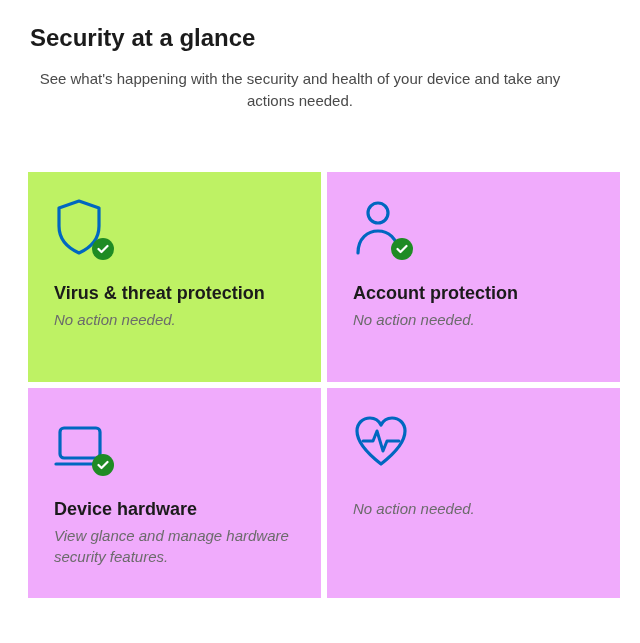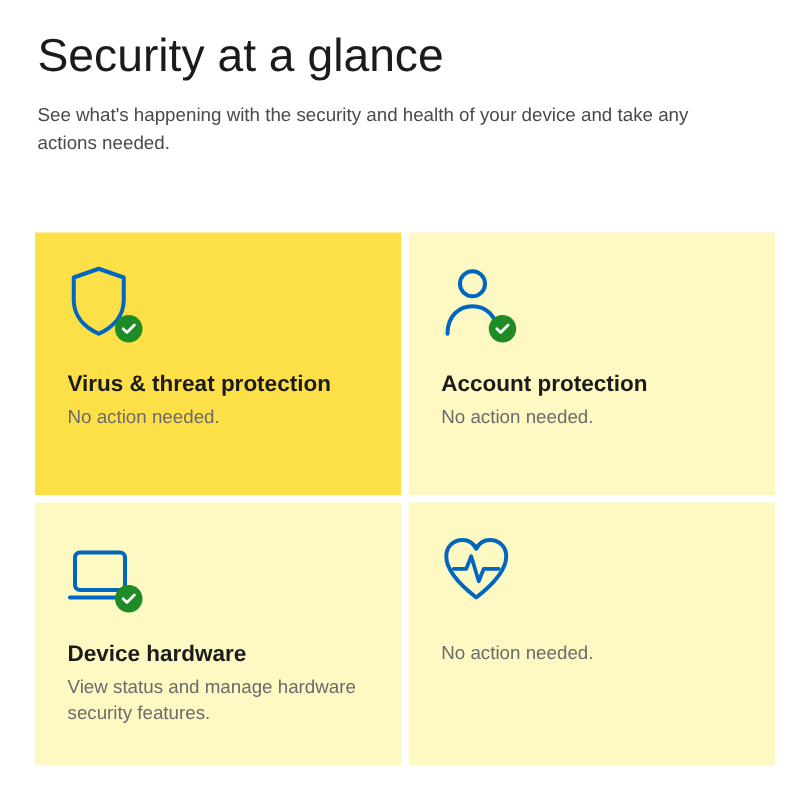--- a/index.html
+++ b/index.html
@@ -7,44 +7,45 @@
       font-family: "Segoe UI", -apple-system, BlinkMacSystemFont, sans-serif;
       background: #ffffff;
       width: 640px;
       height: 643px;
       overflow: hidden;
     }
     .header {
       padding: 24px 30px 0 30px;
     }
     .page-title {
-      font-size: 37px;
-      font-weight: 400;
+      font-size: 24px;
+      font-weight: 700;
       color: #1b1b1b;
       margin-bottom: 16px;
     }
     .page-subtitle {
       font-size: 15px;
       color: #4a4a4a;
       line-height: 1.45;
       max-width: 540px;
+      text-align: center;
     }
     .grid {
       display: grid;
       grid-template-columns: 1fr 1fr;
       gap: 6px;
       padding: 60px 20px 20px 28px;
     }
     .tile {
-      background: #fef9c3;
+      background: #f0abfc;
       padding: 26px 26px 28px 26px;
       min-height: 210px;
     }
     .tile.hover {
-      background: #fde047;
+      background: #bef264;
     }
     .icon-wrap {
       position: relative;
       width: 56px;
       height: 62px;
       margin-bottom: 22px;
     }
     .tile-icon svg {
       display: block;
     }
@@ -65,20 +66,21 @@
       font-size: 18px;
       font-weight: 600;
       color: #1b1b1b;
       line-height: 1.3;
       margin-bottom: 4px;
     }
     .tile-status {
       font-size: 15px;
       color: #6b6b6b;
       line-height: 1.4;
+      font-style: italic;
     }
   </style>
 </head>
 <body>
 
 <div class="header">
   <h1 class="page-title">Security at a glance</h1>
   <p class="page-subtitle">See what's happening with the security and health of your device and take any actions needed.</p>
 </div>
 
@@ -127,21 +129,21 @@
           <line x1="2" y1="50" x2="48" y2="50" stroke="#0067c0" stroke-width="3.2" stroke-linecap="round"></line>
         </svg>
       </span>
       <span class="badge">
         <svg width="12" height="10" viewBox="0 0 12 10">
           <path d="M1.5 5 L4.5 8 L10.5 2" stroke="#ffffff" stroke-width="2.2" fill="none" stroke-linecap="round" stroke-linejoin="round"></path>
         </svg>
       </span>
     </div>
     <div class="tile-title">Device hardware</div>
-    <div class="tile-status">View status and manage hardware security features.</div>
+    <div class="tile-status">View glance and manage hardware security features.</div>
   </div>
 
   <div class="tile">
     <div class="icon-wrap">
       <span class="tile-icon">
         <svg width="56" height="58" viewBox="0 0 56 58" fill="none">
           <path d="M28 50 C10 36 4 26 4 17 C4 9 10 4 17 4 C22 4 26 7 28 11 C30 7 34 4 39 4 C46 4 52 9 52 17 C52 26 46 36 28 50 Z" stroke="#0067c0" stroke-width="3.2" fill="none" stroke-linejoin="round"></path>
           <path d="M10 27 H20 L24 17 L30 37 L34 27 H46" stroke="#0067c0" stroke-width="3" fill="none" stroke-linecap="round" stroke-linejoin="round"></path>
         </svg>
       </span>

